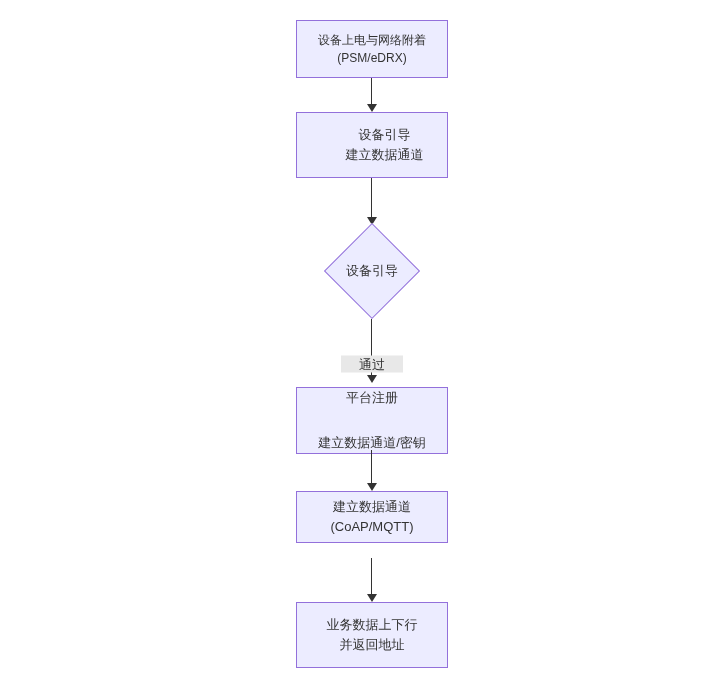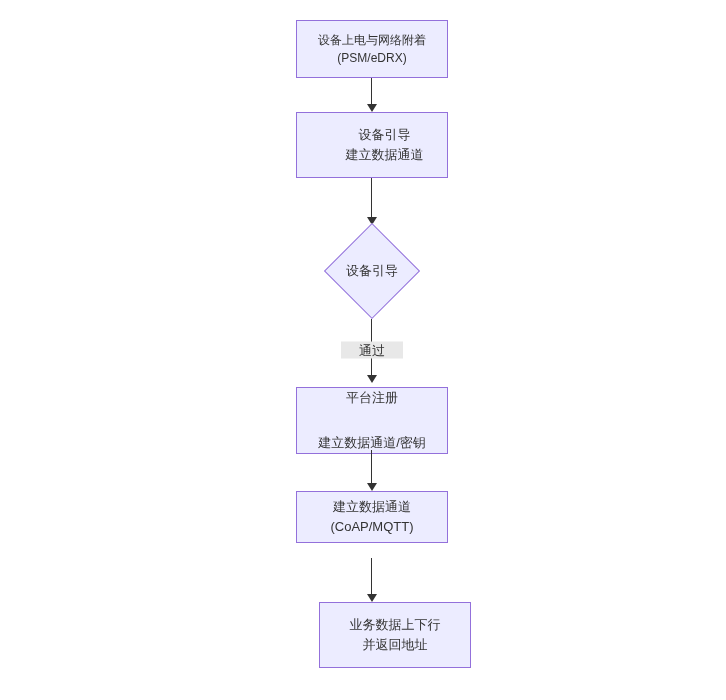--- a/index.html
+++ b/index.html
@@ -74,21 +74,21 @@
     left: 367px;
     width: 0;
     height: 0;
     border-left: 5px solid transparent;
     border-right: 5px solid transparent;
     border-top: 8px solid var(--edge);
   }
   .edge-label {
     position: absolute;
     left: 372px;
-    top: 350px;
+    top: 364px;
     transform: translate(-50%, -50%);
     background: var(--edge-label-bg);
     padding: 0 18px;
     font-size: 13px;
     line-height: 17px;
     color: var(--text);
     white-space: nowrap;
   }
 </style>
 </head>
@@ -130,18 +130,18 @@
   <div class="arrowhead" style="top:483px;"></div>
 
   <div class="node-rect" style="top:491px;height:52px;">
     <span>建立数据通道</span>
     <span>(CoAP/MQTT)</span>
   </div>
 
   <div class="edge-line" style="top:558px;height:36px;"></div>
   <div class="arrowhead" style="top:594px;"></div>
 
-  <div class="node-rect" style="top:602px;height:66px;margin-left:23px;">
+  <div class="node-rect" style="top:602px;height:66px;">
     <span>业务数据上下行</span>
     <span>并返回地址</span>
   </div>
 
 </div>
 
 </body></html>

